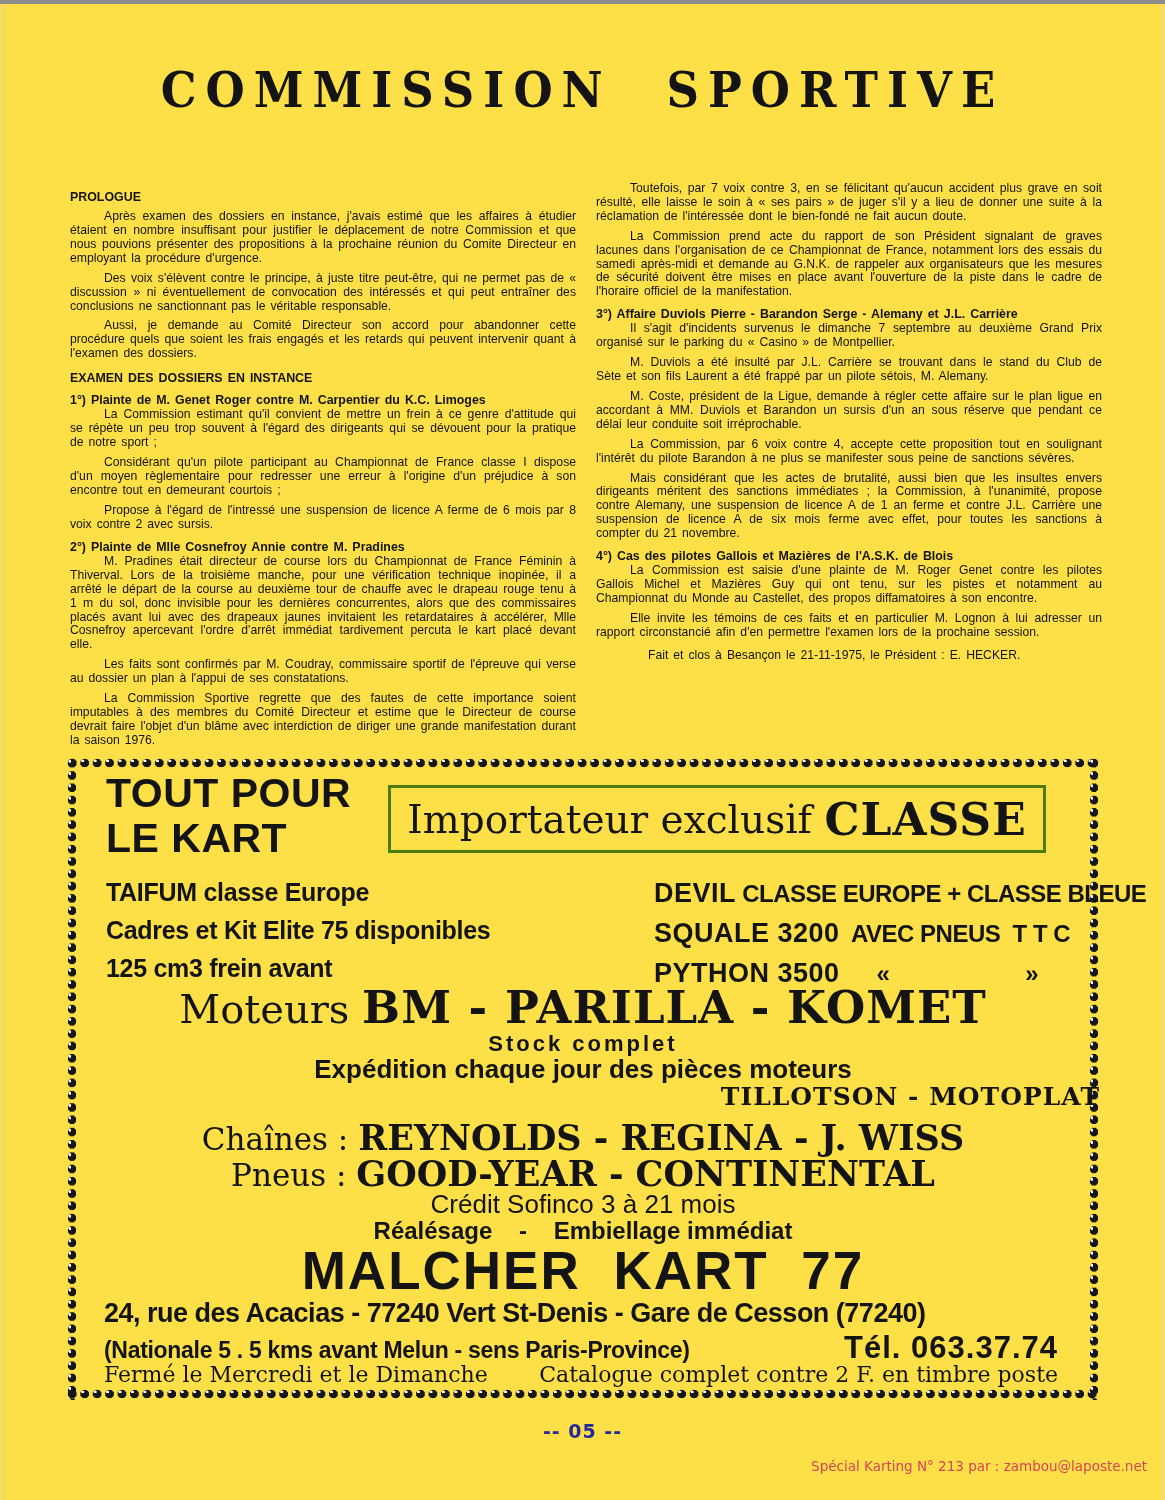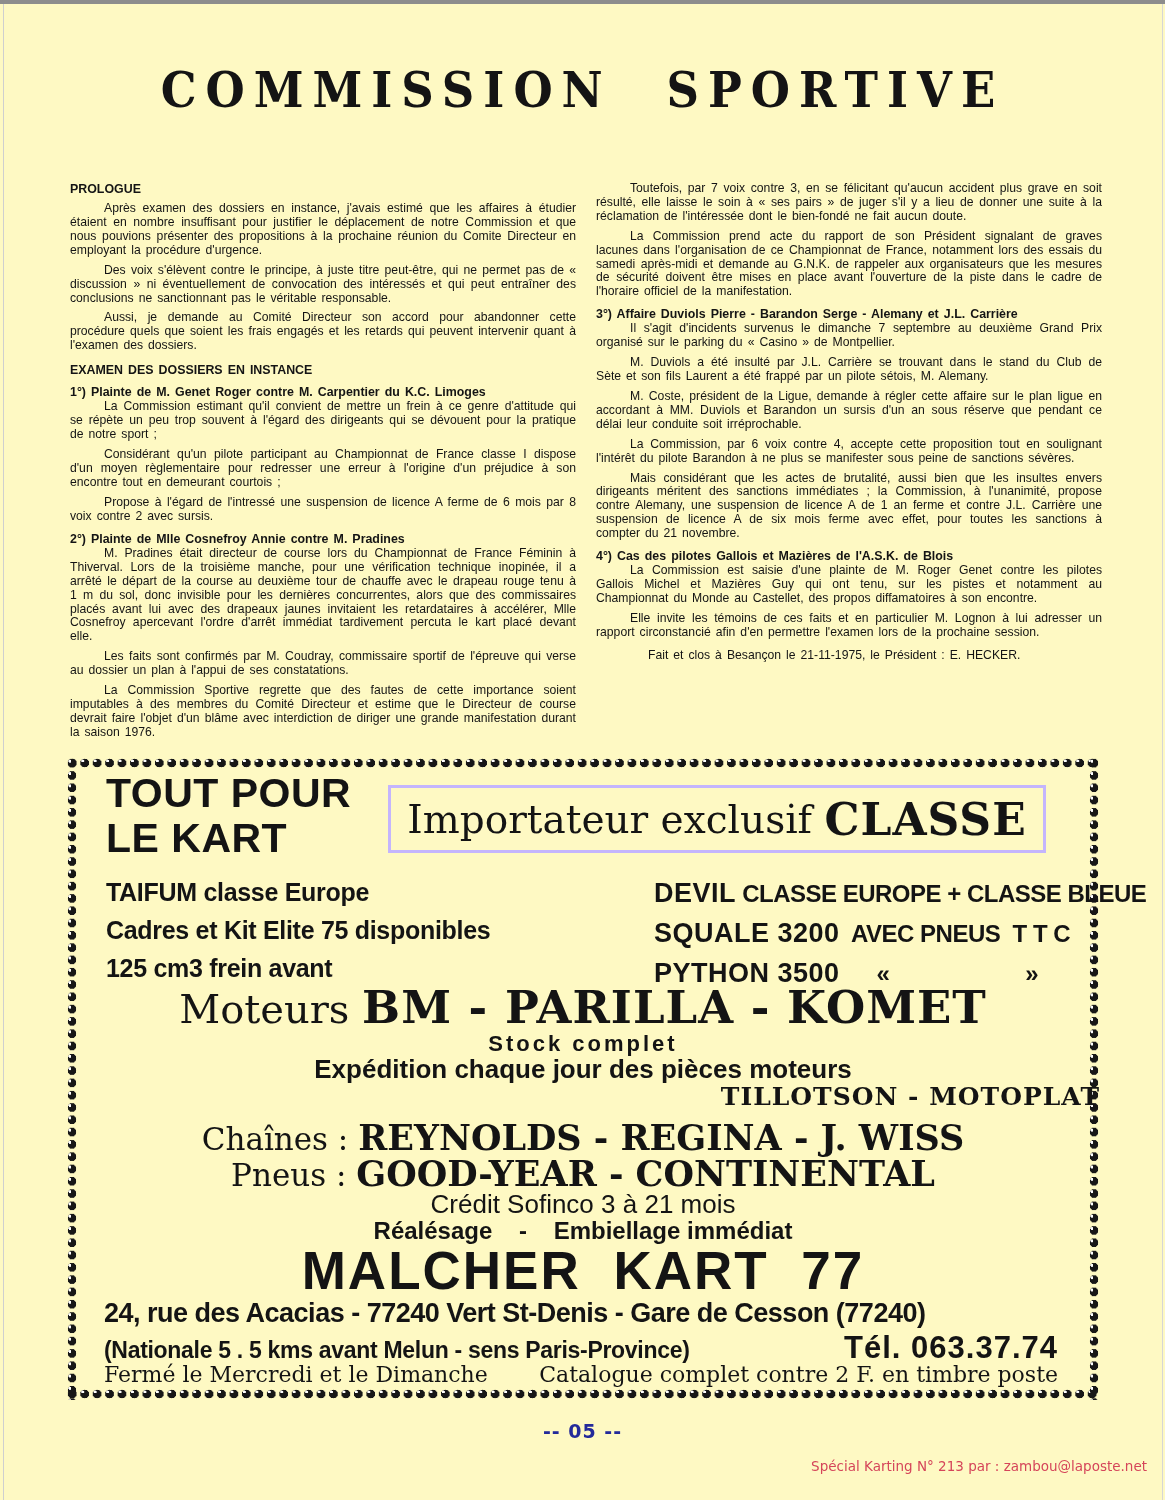--- a/index.html
+++ b/index.html
@@ -1,28 +1,28 @@
 <!DOCTYPE html>
 <html><head>
 <meta charset="utf-8">
 <style>
   html,body{margin:0;padding:0;background:#fff;}
-  .page{position:relative;width:1165px;height:1500px;background:#fef9c3;overflow:hidden;
+  .page{position:relative;width:1165px;height:1500px;background:#fde047;overflow:hidden;
         font-family:"Liberation Sans",sans-serif;color:#141414;}
   .frame-top{position:absolute;top:0;left:0;width:100%;height:4px;background:#8d8d8d;}
   .frame-left{position:absolute;top:4px;left:3px;width:1px;height:1496px;background:#cfcfcf;}
   .frame-right{position:absolute;top:4px;right:2px;width:1px;height:1496px;background:#d6d6d6;}
 
   .title{position:absolute;top:64px;left:0;width:100%;text-align:center;
          font-family:"DejaVu Serif",serif;font-size:45px;font-weight:bold;
          letter-spacing:9px;word-spacing:30px;transform:scaleY(1.08);}
 
   .col{position:absolute;top:182px;width:506px;font-size:12.2px;line-height:1.14;
        text-align:justify;word-spacing:1.6px;}
-  .col-left{left:70px;}
+  .col-left{left:70px;margin-top:8px;}
   .col-right{left:596px;}
   .para{margin:6px 0 0;text-indent:34px;}
   .sec-head{margin:10px 0 0;font-weight:bold;font-size:12.4px;}
   .case-head{margin:8px 0 0;font-weight:bold;font-size:12.4px;}
   .case-head + .para{margin-top:1px;}
   .col > :first-child{margin-top:0;}
   .closing{text-indent:52px;margin-top:9px;}
 
   .ad{position:absolute;left:66px;top:757px;width:1034px;height:643px;}
   .beads{position:absolute;
@@ -31,21 +31,21 @@
        radial-gradient(circle at 50% 50%,#171717 0 4.2px,transparent 4.7px);
      background-size:12.45px 12.3px;}
   .beads.top{left:0;top:0;width:100%;height:12px;}
   .beads.bottom{left:0;bottom:0;width:100%;height:12px;}
   .beads.left{left:0;top:0;width:12px;height:100%;}
   .beads.right{right:0;top:0;width:12px;height:100%;}
 
   .tagline{position:absolute;left:40px;top:14px;font-size:41px;font-weight:bold;
            line-height:45px;letter-spacing:0.5px;}
   .importer-box{position:absolute;left:322px;top:28px;width:652px;height:62px;
-                border:3px solid #c4b5fd;display:flex;align-items:center;justify-content:center;
+                border:3px solid #4d7c0f;display:flex;align-items:center;justify-content:center;
                 font-family:"DejaVu Serif",serif;font-size:39px;white-space:pre;}
   .importer-brand{font-weight:bold;font-size:44px;letter-spacing:1px;}
 
   .features{position:absolute;left:40px;top:116px;font-size:25px;font-weight:bold;
             line-height:38px;letter-spacing:-0.3px;white-space:nowrap;}
   .models{position:absolute;left:588px;top:118px;line-height:37px;white-space:nowrap;}
   .model-name{font-weight:bold;font-size:27px;letter-spacing:0.5px;}
   .model-detail{font-weight:bold;font-size:24px;letter-spacing:-0.5px;white-space:pre;}
 
   .motors{position:absolute;left:0;top:224px;width:100%;text-align:center;white-space:pre;}

